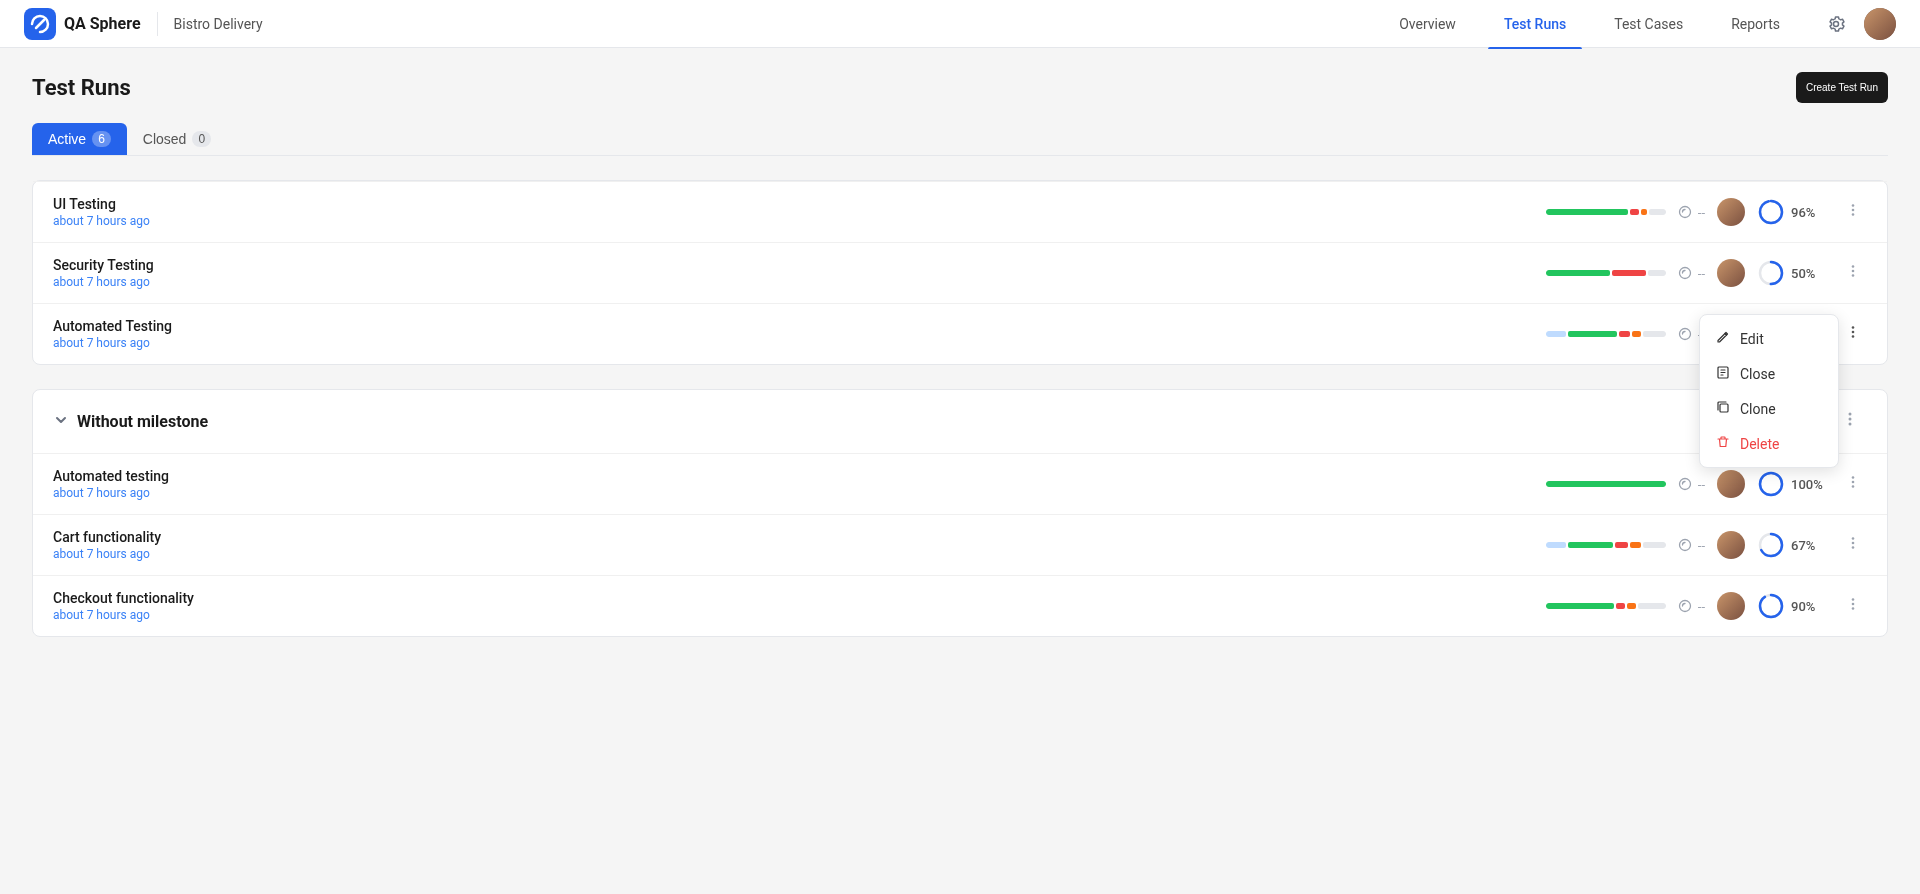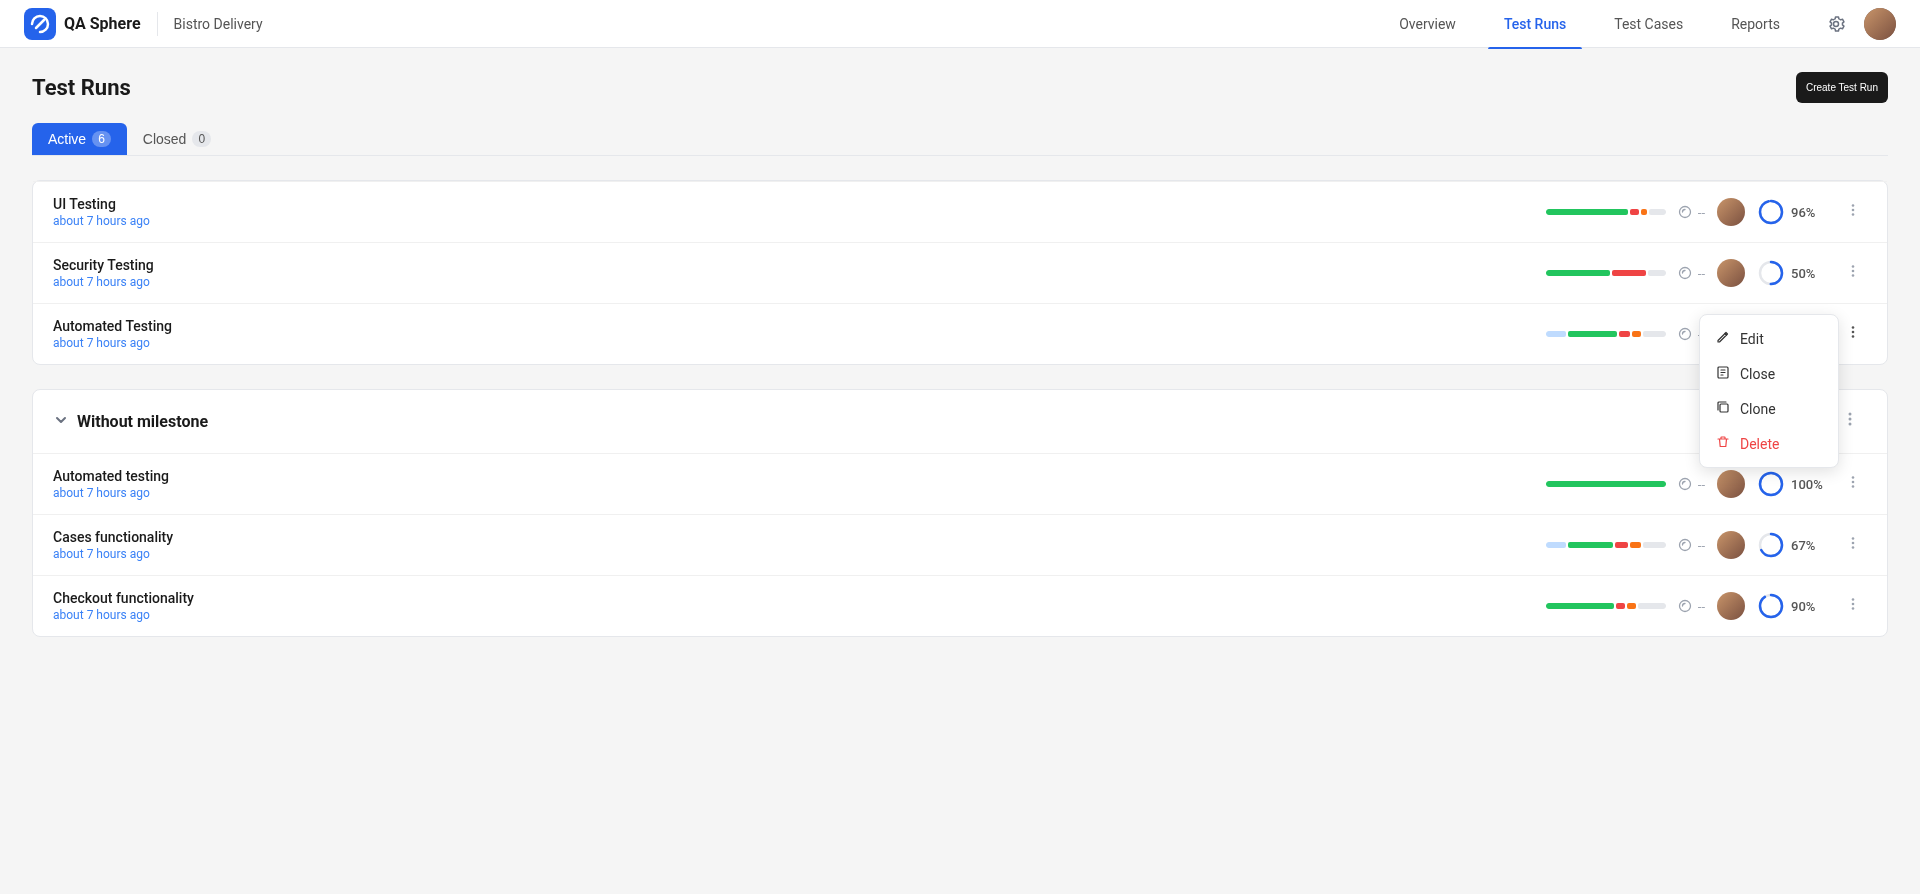--- a/index.html
+++ b/index.html
@@ -568,21 +568,21 @@
               <circle cx="8" cy="3.5" r="1.3" fill="#9ca3af"></circle>
               <circle cx="8" cy="8" r="1.3" fill="#9ca3af"></circle>
               <circle cx="8" cy="12.5" r="1.3" fill="#9ca3af"></circle>
             </svg>
         </button>
       </div>
     </div>
 
     <div class="test-run-item">
       <div class="test-run-info">
-        <div class="test-run-name">Cases functionality</div>
+        <div class="test-run-name">Cart functionality</div>
         <div class="test-run-time">about 7 hours ago</div>
       </div>
       <div class="progress-area">
         <div class="progress-bar-container">
           <div class="progress-seg seg-light-blue" style="width:18%"></div>
           <div class="progress-seg seg-green" style="width:40%"></div>
           <div class="progress-seg seg-red" style="width:12%"></div>
           <div class="progress-seg seg-orange" style="width:10%"></div>
           <div class="progress-seg seg-gray" style="width:20%"></div>
         </div>

